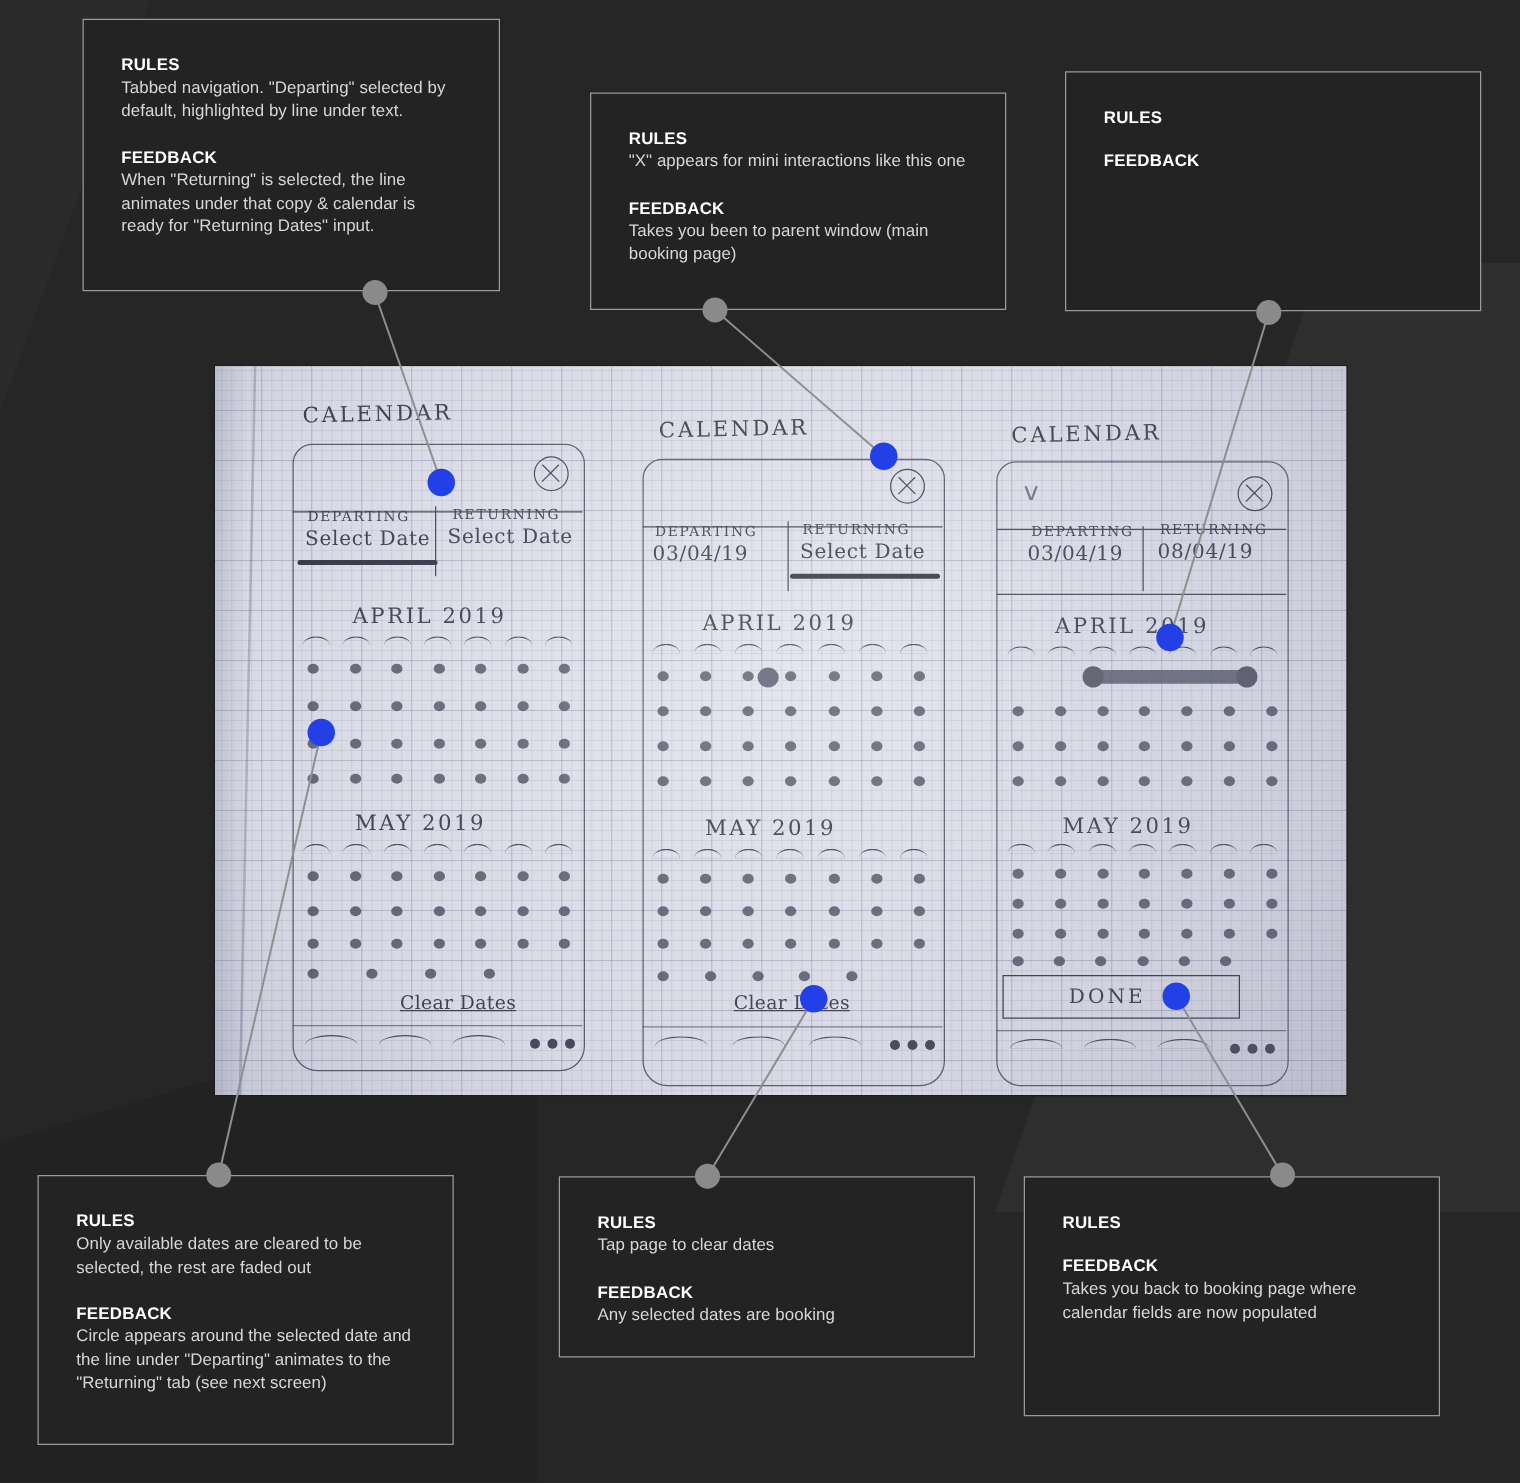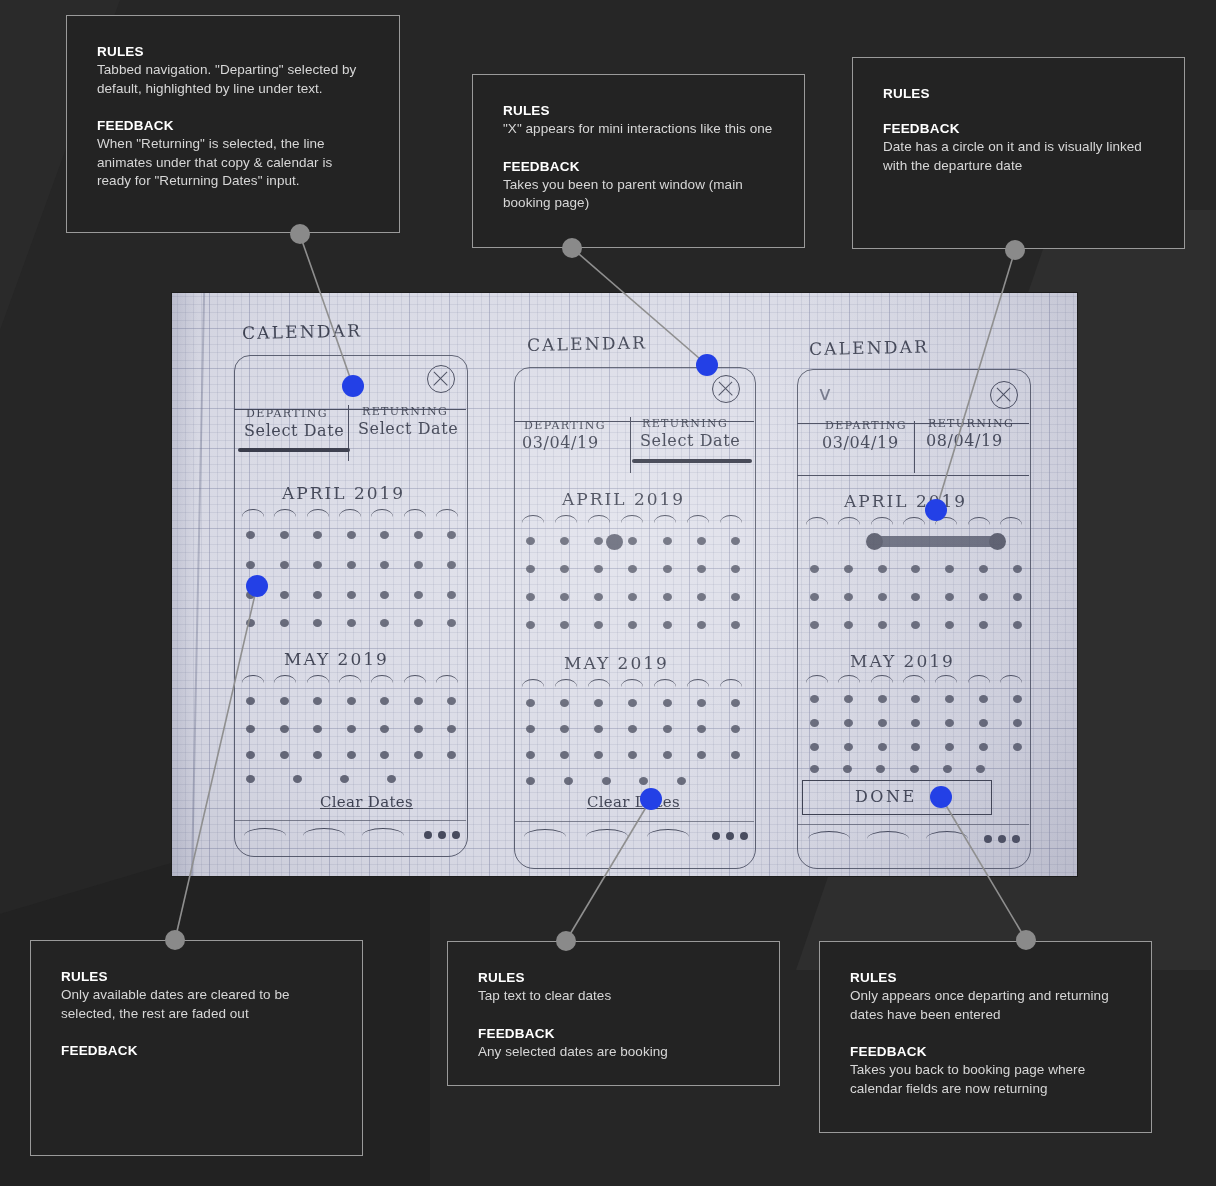--- a/index.html
+++ b/index.html
@@ -585,53 +585,52 @@
       <p>Takes you been to parent window (main booking page)</p>
     </div>
   </div>
 
   <div class="callout" style="left:852px;top:57px;width:333px;height:192px;">
     <div class="blk">
       <h4>RULES</h4>
     </div>
     <div class="blk">
       <h4>FEEDBACK</h4>
-      <p>Date has a circle on it and is visually linked with the departure date</p>
     </div>
   </div>
 
   <div class="callout" style="left:30px;top:940px;width:333px;height:216px;">
     <div class="blk">
       <h4>RULES</h4>
       <p>Only available dates are cleared to be selected, the rest are faded out</p>
     </div>
     <div class="blk">
       <h4>FEEDBACK</h4>
+      <p>Circle appears around the selected date and the line under "Departing" animates to the "Returning" tab (see next screen)</p>
     </div>
   </div>
 
   <div class="callout" style="left:447px;top:941px;width:333px;height:145px;">
     <div class="blk">
       <h4>RULES</h4>
-      <p>Tap text to clear dates</p>
+      <p>Tap page to clear dates</p>
     </div>
     <div class="blk">
       <h4>FEEDBACK</h4>
       <p>Any selected dates are booking</p>
     </div>
   </div>
 
   <div class="callout" style="left:819px;top:941px;width:333px;height:192px;">
     <div class="blk">
       <h4>RULES</h4>
-      <p>Only appears once departing and returning dates have been entered</p>
     </div>
     <div class="blk">
       <h4>FEEDBACK</h4>
-      <p>Takes you back to booking page where calendar fields are now returning</p>
+      <p>Takes you back to booking page where calendar fields are now populated</p>
     </div>
   </div>
 
   <div class="gdot" style="left:300px;top:234px;"></div>
   <div class="gdot" style="left:572px;top:248px;"></div>
   <div class="gdot" style="left:1015px;top:250px;"></div>
   <div class="gdot" style="left:175px;top:940px;"></div>
   <div class="gdot" style="left:566px;top:941px;"></div>
   <div class="gdot" style="left:1026px;top:940px;"></div>
 

